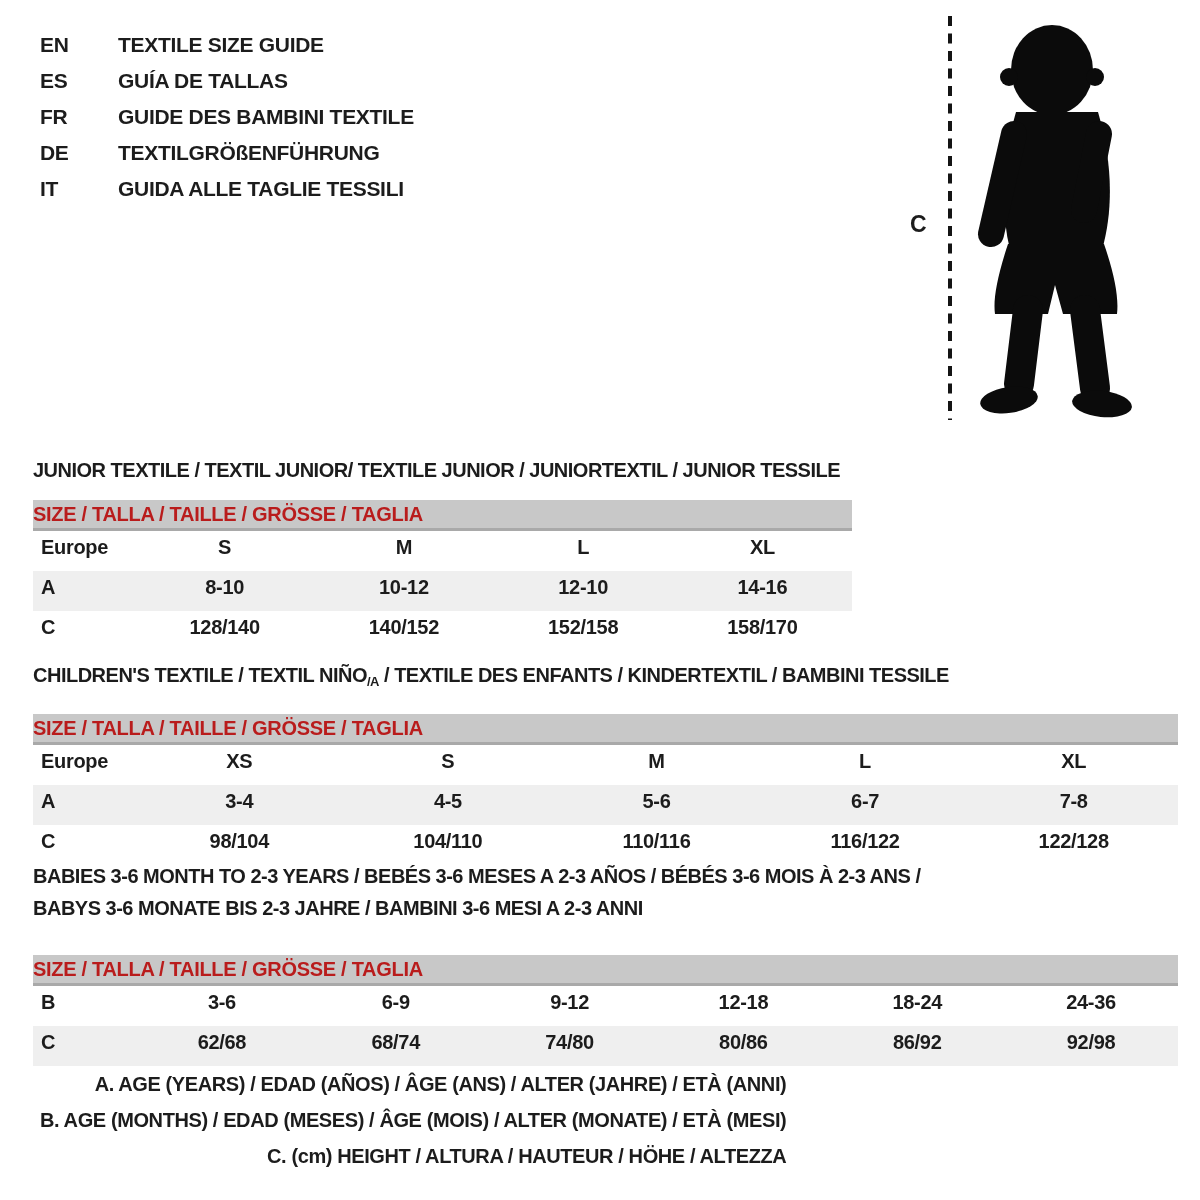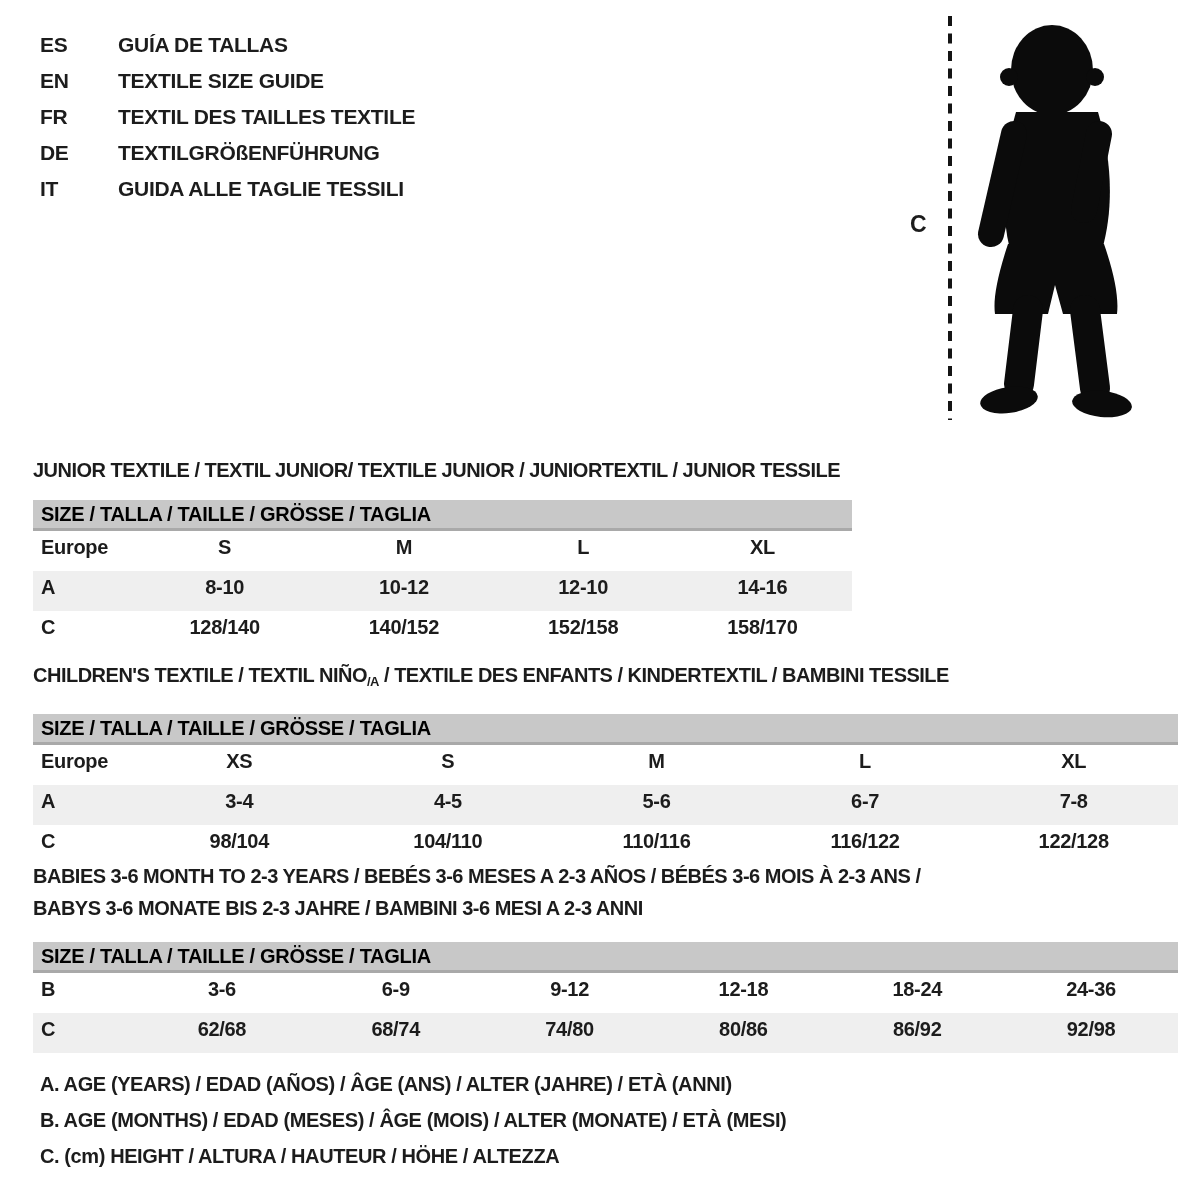--- a/index.html
+++ b/index.html
@@ -27,55 +27,55 @@
   .baby{position:absolute;left:964px;top:14px;}
 
   
   .sec{position:absolute;left:33px;}
   .sec-junior{top:437px;width:819px;}
   .sec-children{top:642px;width:1145px;}
   .sec-babies{top:843px;width:1145px;}
   .sec-title{font-size:20px;letter-spacing:-0.5px;line-height:32px;white-space:nowrap;}
   .sec-junior .sec-title{margin-bottom:14px;}
   .sec-children .sec-title{margin-bottom:16px;}
-  .sec-babies .sec-title{margin-bottom:18px;}
+  .sec-babies .sec-title{margin-bottom:31px;}
   .sub{font-size:13px;vertical-align:-4px;}
   .size-bar{
     background:var(--header-bar);height:28px;line-height:29px;
     border-bottom:3px solid var(--header-bar-edge);
-    padding-left:8px;font-size:20px;letter-spacing:-0.3px;color:#000000;
+    font-size:20px;letter-spacing:-0.3px;color:#b91c1c;
     box-sizing:border-box;white-space:nowrap;
   }
   .size-bar{height:31px;}
   .trow{display:flex;height:40px;line-height:32px;font-size:20px;letter-spacing:-0.3px;}
   .trow.shaded{background:var(--row-shade);}
   .lbl{width:102px;flex:0 0 102px;padding-left:8px;box-sizing:border-box;}
   .cell{flex:1;text-align:center;}
 
   
   .legend{position:absolute;left:40px;top:1066px;}
-  .legend-line{font-size:20px;line-height:36px;letter-spacing:-0.4px;white-space:nowrap;}
+  .legend-line{font-size:20px;line-height:36px;letter-spacing:-0.4px;white-space:nowrap;text-align:right;}
 </style>
 </head>
 <body>
 
 <div class="page">
 
   <div class="lang-block">
       <div class="lang-row">
+        <span class="lang-code">EN</span>
+        <span class="lang-title">TEXTILE SIZE GUIDE</span>
+      </div>
+      <div class="lang-row">
         <span class="lang-code">ES</span>
         <span class="lang-title">GUÍA DE TALLAS</span>
       </div>
       <div class="lang-row">
-        <span class="lang-code">EN</span>
-        <span class="lang-title">TEXTILE SIZE GUIDE</span>
-      </div>
-      <div class="lang-row">
         <span class="lang-code">FR</span>
-        <span class="lang-title">TEXTIL DES TAILLES TEXTILE</span>
+        <span class="lang-title">GUIDE DES BAMBINI TEXTILE</span>
       </div>
       <div class="lang-row">
         <span class="lang-code">DE</span>
         <span class="lang-title">TEXTILGRÖßENFÜHRUNG</span>
       </div>
       <div class="lang-row">
         <span class="lang-code">IT</span>
         <span class="lang-title">GUIDA ALLE TAGLIE TESSILI</span>
       </div>
     </div>

